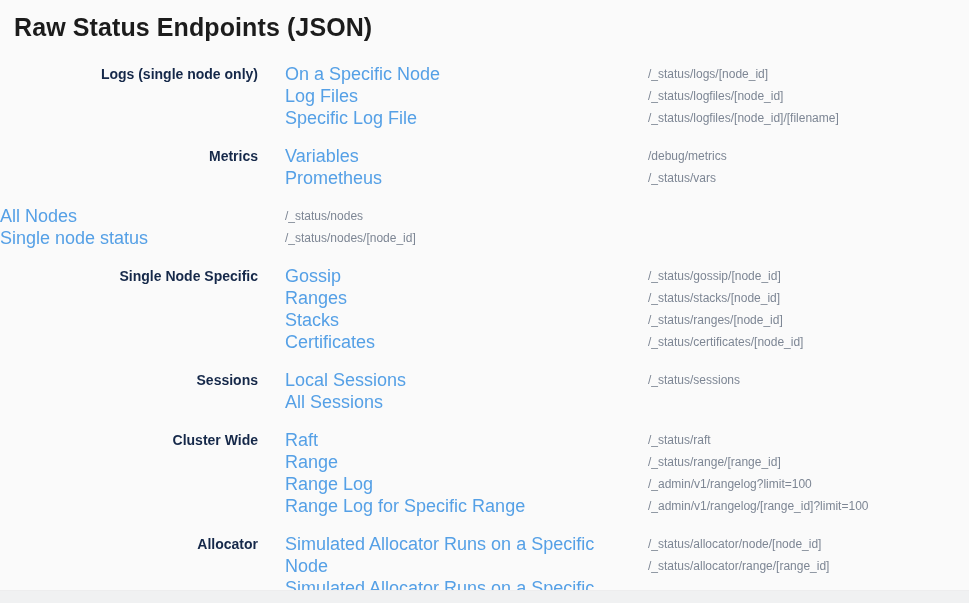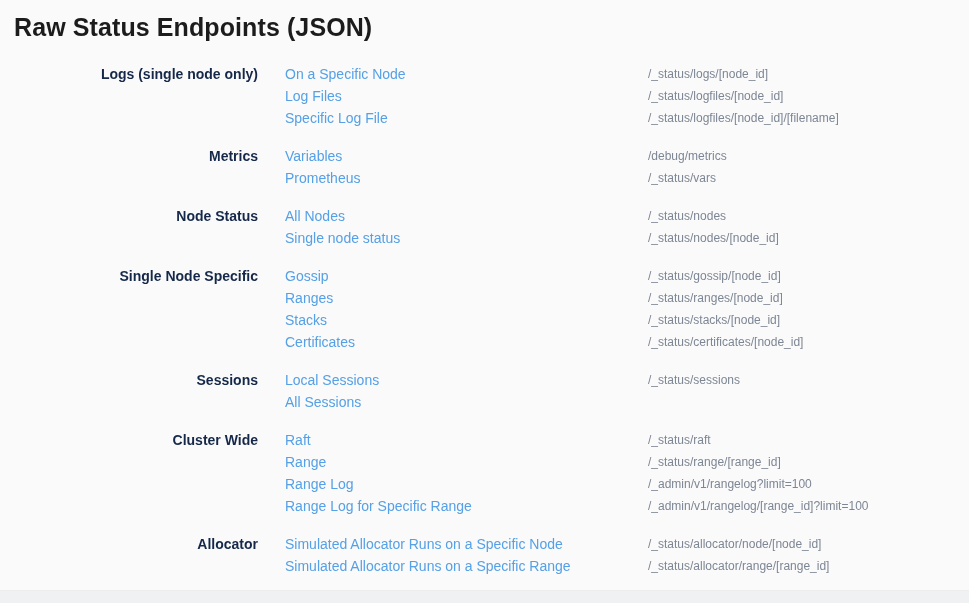--- a/index.html
+++ b/index.html
@@ -28,21 +28,21 @@
   .category {
     text-align: right;
     font-size: 14px;
     font-weight: 600;
     color: var(--category, #152849);
     line-height: 22px;
     margin-left: 20px;
   }
   .links, .paths { display: flex; flex-direction: column; }
   .link {
-    font-size: 14px;
+    font-size: 18px;
     line-height: 22px;
     color: var(--link, #55a0e6);
     text-decoration: none;
     cursor: pointer;
     align-self: flex-start;
   }
   .path {
     font-size: 12px;
     line-height: 22px;
     color: var(--path, #7d8694);
@@ -80,42 +80,41 @@
       <div class="links">
         <a class="link" href="#">Variables</a>
         <a class="link" href="#">Prometheus</a>
       </div>
       <div class="paths">
         <div class="path">/debug/metrics</div>
         <div class="path">/_status/vars</div>
       </div>
     </div>
     <div class="section">
-      <div class="category">Node Status</div>
       <div class="links">
         <a class="link" href="#">All Nodes</a>
         <a class="link" href="#">Single node status</a>
       </div>
       <div class="paths">
         <div class="path">/_status/nodes</div>
         <div class="path">/_status/nodes/[node_id]</div>
       </div>
     </div>
     <div class="section">
       <div class="category">Single Node Specific</div>
       <div class="links">
         <a class="link" href="#">Gossip</a>
         <a class="link" href="#">Ranges</a>
         <a class="link" href="#">Stacks</a>
         <a class="link" href="#">Certificates</a>
       </div>
       <div class="paths">
         <div class="path">/_status/gossip/[node_id]</div>
+        <div class="path">/_status/stacks/[node_id]</div>
         <div class="path">/_status/ranges/[node_id]</div>
-        <div class="path">/_status/stacks/[node_id]</div>
         <div class="path">/_status/certificates/[node_id]</div>
       </div>
     </div>
     <div class="section">
       <div class="category">Sessions</div>
       <div class="links">
         <a class="link" href="#">Local Sessions</a>
         <a class="link" href="#">All Sessions</a>
       </div>
       <div class="paths">

